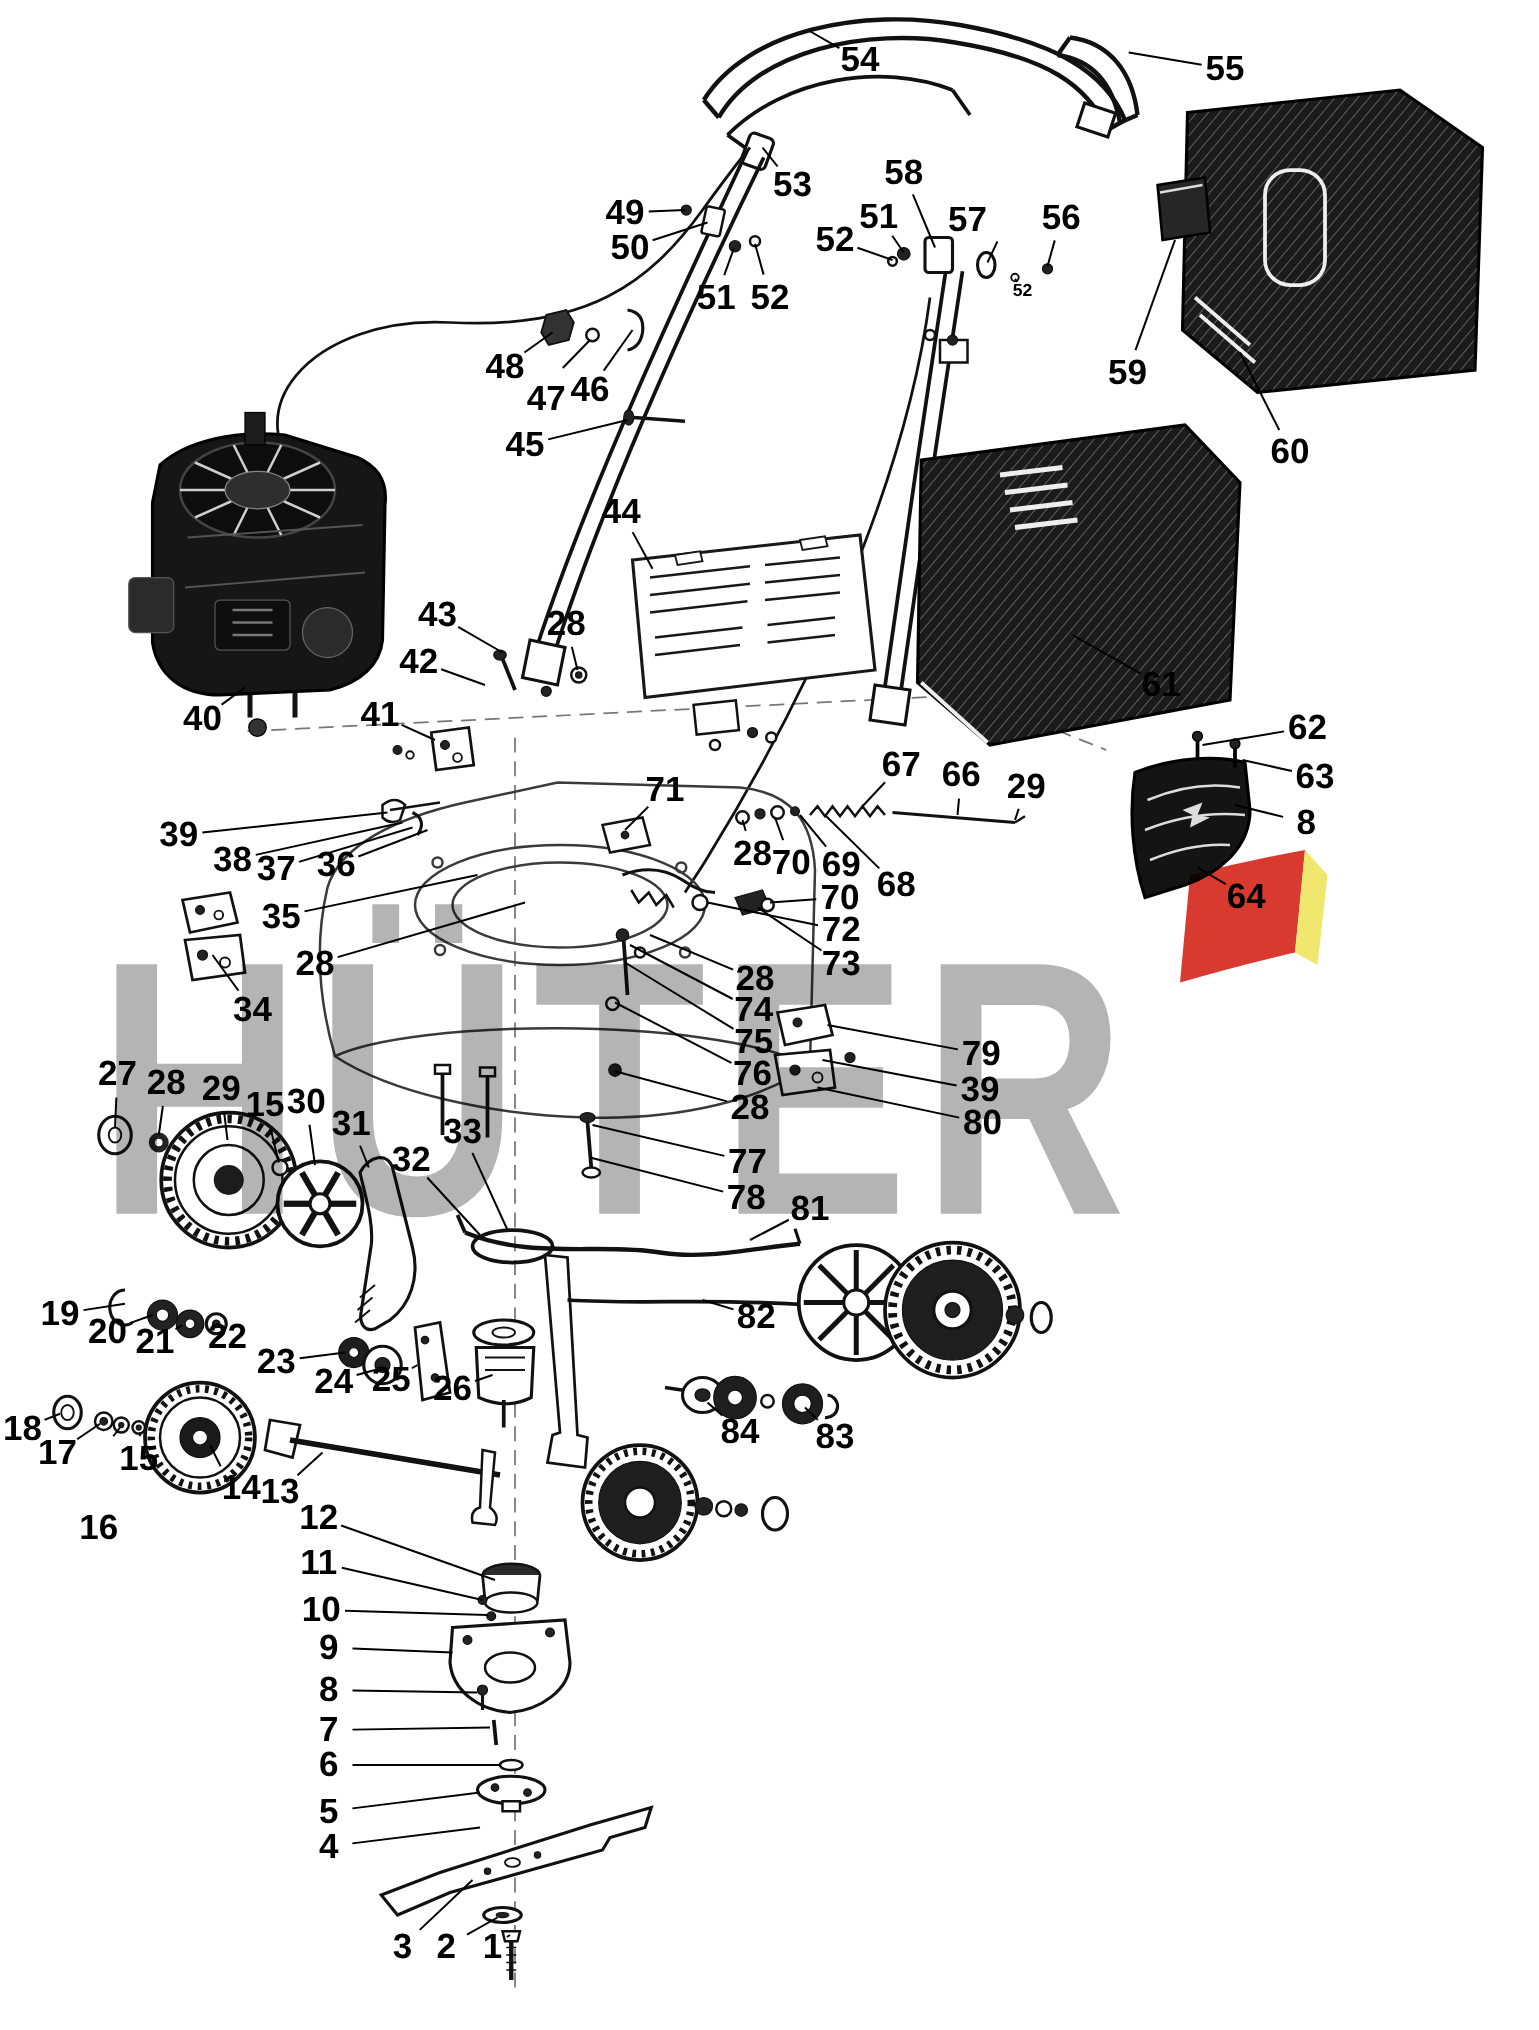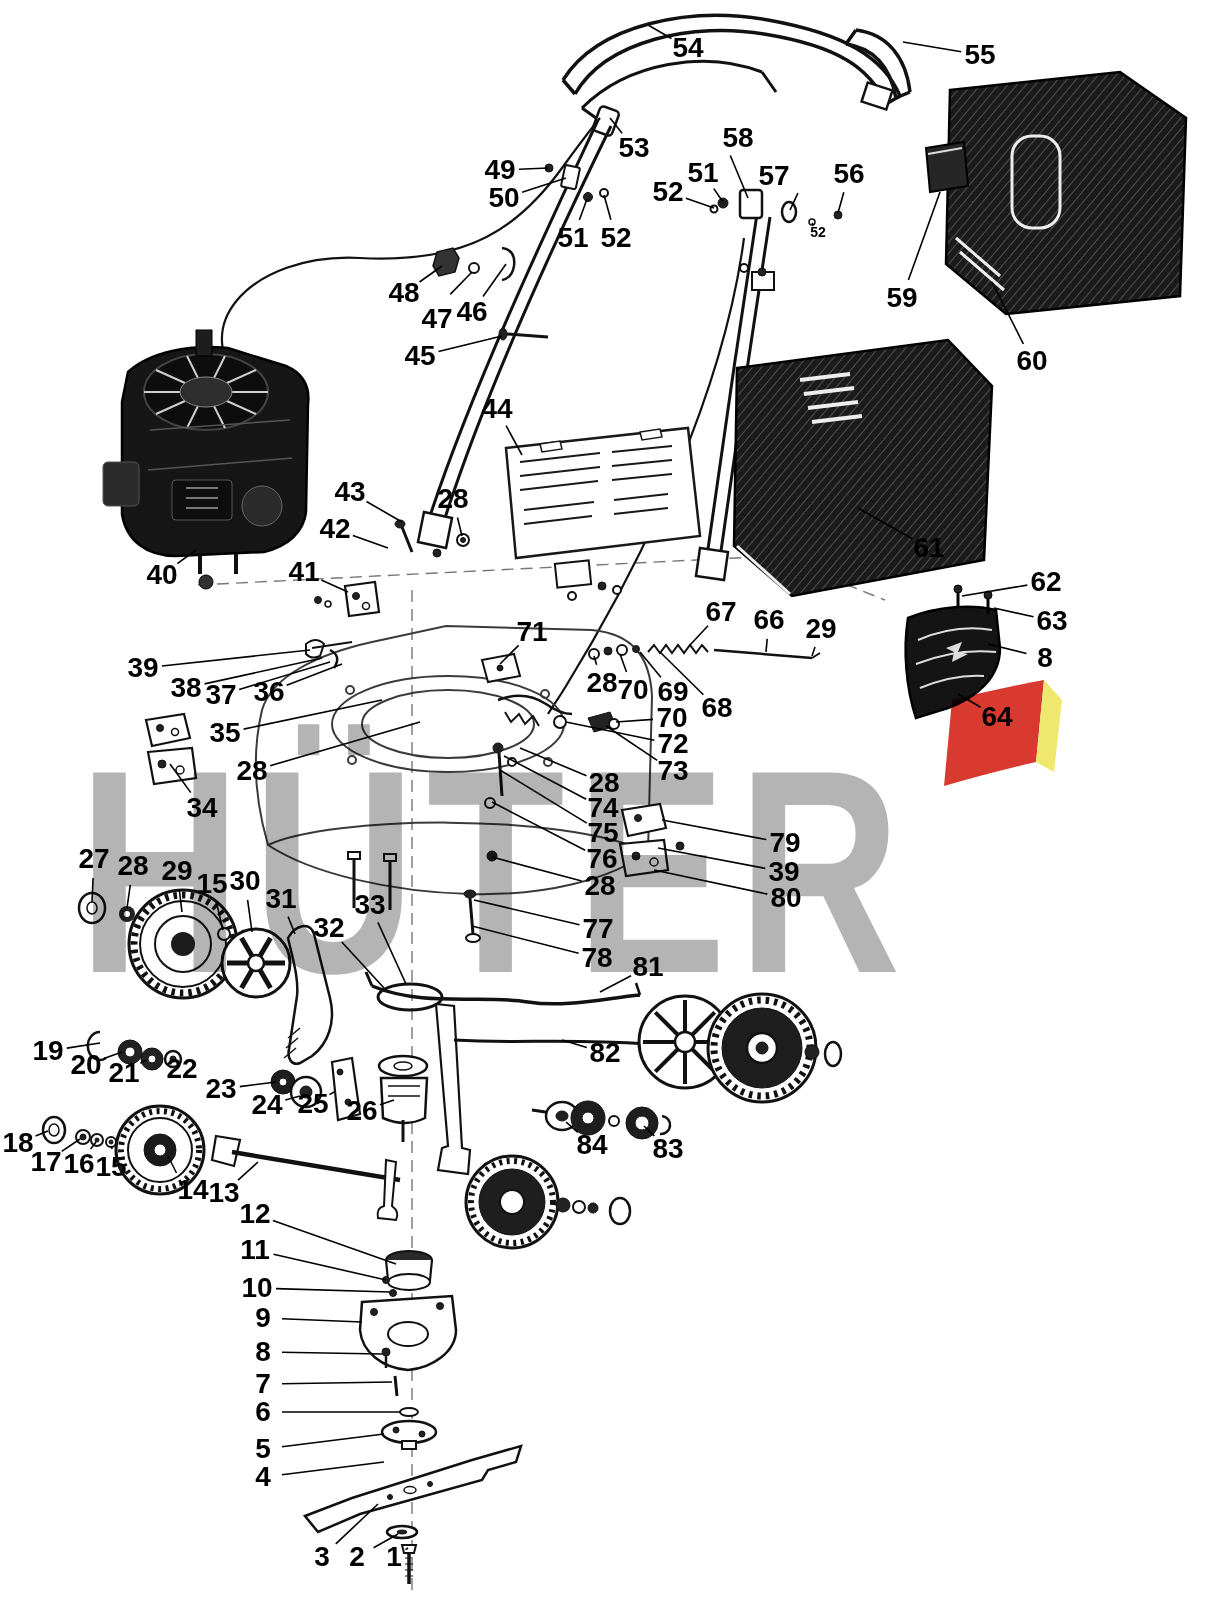--- a/index.html
+++ b/index.html
@@ -495,21 +495,21 @@
       <line x1="281.9" y1="1446.7" x2="384" y2="1434"></line>
       <line x1="281.9" y1="1474.7" x2="384" y2="1462"></line>
       <line x1="335.8" y1="1543.9" x2="378" y2="1504"></line>
       <line x1="373.6" y1="1547.7" x2="398" y2="1534"></line>
       <line x1="405.5" y1="1549.6" x2="408" y2="1548"></line>
     </svg>
   <div class="callout-layer">
       <div class="callout" style="left: 688px; top: 48px;">54</div>
       <div class="callout" style="left: 980px; top: 55px;">55</div>
       <div class="callout" style="left: 634px; top: 148px;">53</div>
-      <div class="callout" style="left: 723px; top: 138px; margin-left: 15px;">58</div>
+      <div class="callout" style="left: 723px; top: 138px;">58</div>
       <div class="callout" style="left: 500px; top: 170px;">49</div>
       <div class="callout" style="left: 504px; top: 198px;">50</div>
       <div class="callout" style="left: 703px; top: 173px;">51</div>
       <div class="callout" style="left: 668px; top: 192px;">52</div>
       <div class="callout" style="left: 774px; top: 176px;">57</div>
       <div class="callout" style="left: 849px; top: 174px;">56</div>
       <div class="callout" style="left: 573px; top: 238px;">51</div>
       <div class="callout" style="left: 616px; top: 238px;">52</div>
       <div class="callout small" style="left: 818px; top: 232px;">52</div>
       <div class="callout" style="left: 902px; top: 298px;">59</div>
@@ -570,21 +570,21 @@
       <div class="callout" style="left: 86px; top: 1065px;">20</div>
       <div class="callout" style="left: 124px; top: 1073px;">21</div>
       <div class="callout" style="left: 182px; top: 1069px;">22</div>
       <div class="callout" style="left: 605px; top: 1053px;">82</div>
       <div class="callout" style="left: 221px; top: 1089px;">23</div>
       <div class="callout" style="left: 267px; top: 1105px;">24</div>
       <div class="callout" style="left: 313px; top: 1104px;">25</div>
       <div class="callout" style="left: 362px; top: 1111px; text-align: right;">26</div>
       <div class="callout" style="left: 18px; top: 1143px;">18</div>
       <div class="callout" style="left: 46px; top: 1162px;">17</div>
-      <div class="callout" style="left: 79px; top: 1164px; text-align: right;">16</div>
+      <div class="callout" style="left: 79px; top: 1222px; text-align: right;">16</div>
       <div class="callout" style="left: 111px; top: 1167px;">15</div>
       <div class="callout" style="left: 592px; top: 1145px;">84</div>
       <div class="callout" style="left: 668px; top: 1149px;">83</div>
       <div class="callout" style="left: 193px; top: 1190px;">14</div>
       <div class="callout" style="left: 224px; top: 1193px;">13</div>
       <div class="callout" style="left: 255px; top: 1214px;">12</div>
       <div class="callout" style="left: 255px; top: 1250px;">11</div>
       <div class="callout" style="left: 257px; top: 1288px;">10</div>
       <div class="callout" style="left: 263px; top: 1318px;">9</div>
       <div class="callout" style="left: 263px; top: 1352px;">8</div>

